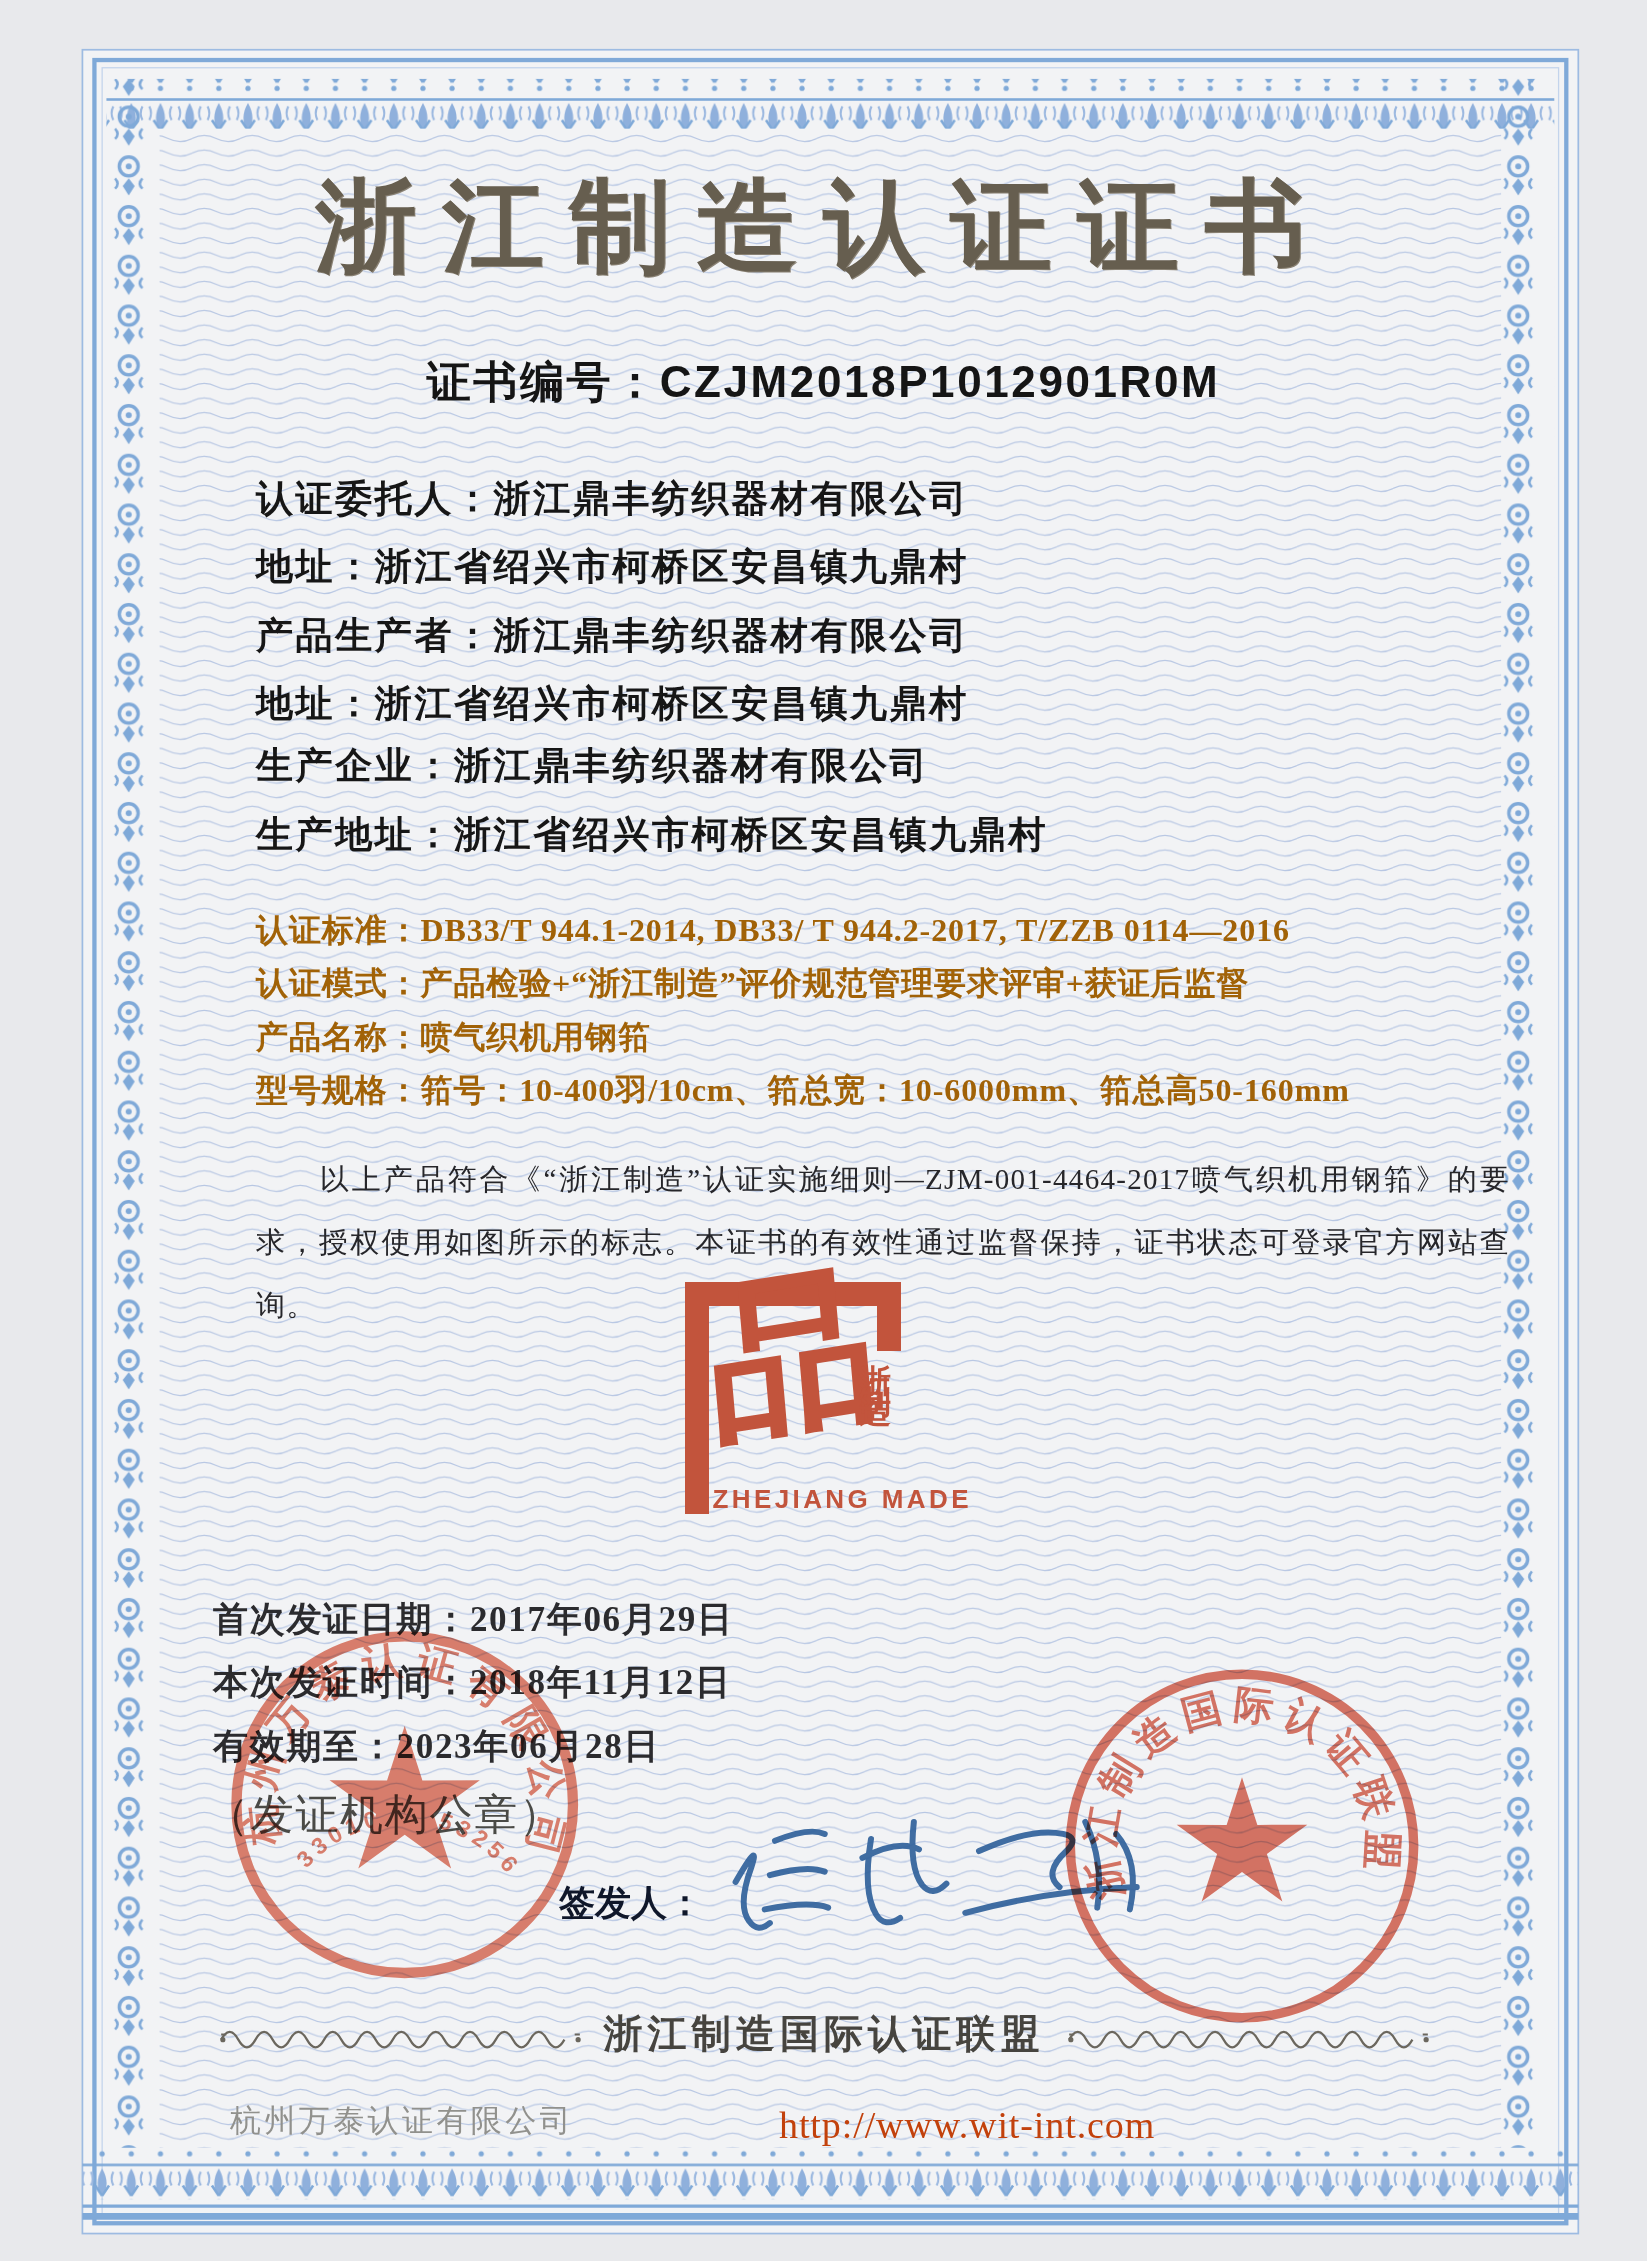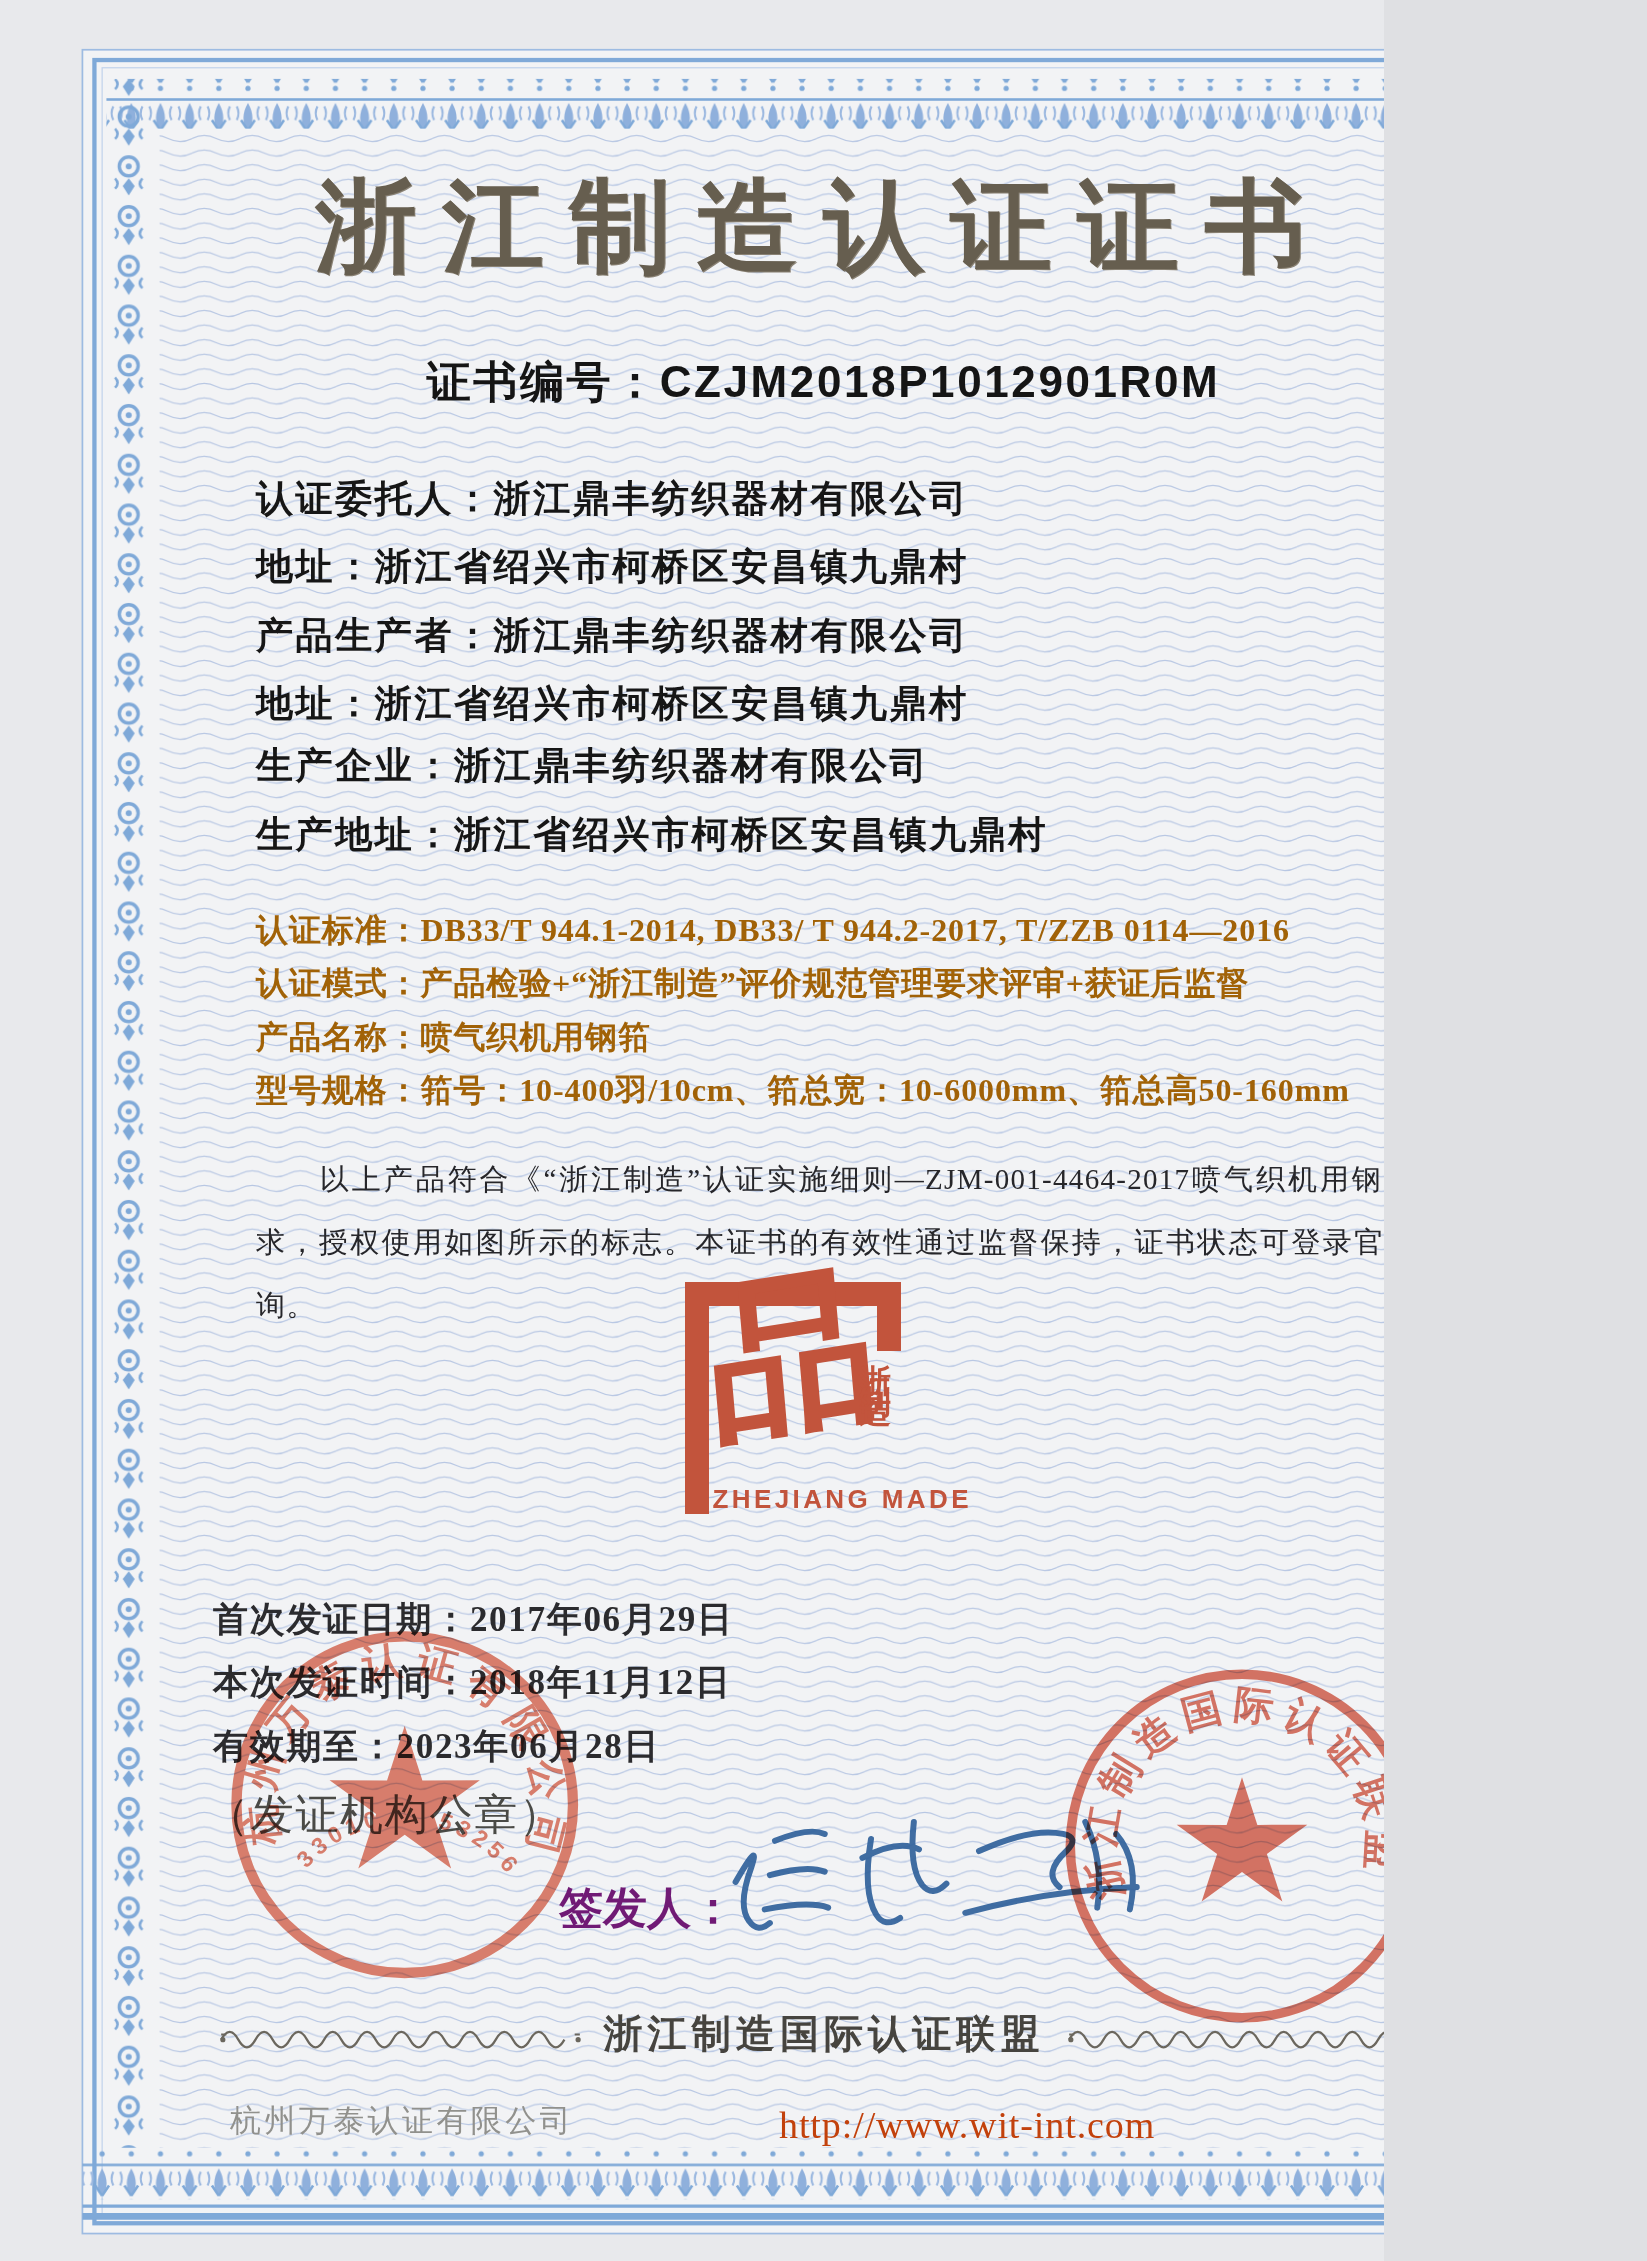--- a/index.html
+++ b/index.html
@@ -1,32 +1,32 @@
 <!DOCTYPE html>
 <html style="font-size:13.7px"><head>
 <meta charset="utf-8">
 <style>
   html,body{margin:0;padding:0;background:#dfe0e3;}
-  .page{position:relative;width:1384px;height:2261px;background:#e8e9ec;overflow:hidden;
+  .page{position:relative;width:1647px;height:2261px;background:#e8e9ec;overflow:hidden;
         font-family:"Liberation Serif","DejaVu Serif",serif;}
   .deco{position:absolute;left:0;top:0;}
   .abs{position:absolute;white-space:nowrap;}
   .center{left:0;width:1647px;text-align:center;}
   .title{top:160px;font-size:101px;font-weight:700;letter-spacing:26px;color:#665e4f;
          text-shadow:0.9px 0.9px 0 #8a8274;}
   .certno{top:353px;font-size:44px;font-weight:700;letter-spacing:2.6px;color:#151515;
           font-family:"Liberation Sans","DejaVu Sans",sans-serif;}
   .infoline{left:256px;font-size:37px;font-weight:700;letter-spacing:2.6px;color:#161616;
             font-family:"Liberation Sans","DejaVu Sans",sans-serif;text-align:center;}
   .detline{left:256px;font-size:32px;font-weight:600;letter-spacing:0.9px;color:#a16207;}
   .para{position:absolute;left:256px;top:1148px;width:1254px;font-size:29px;line-height:63px;
         letter-spacing:1.3px;color:#26262a;text-align:justify;text-indent:2.2em;white-space:normal;}
   .dateline{left:213px;font-size:35px;font-weight:600;letter-spacing:1.7px;color:#2b2b2e;}
   .sealnote{left:206px;top:1786px;font-size:43px;letter-spacing:1.7px;color:#4a4a46;}
-  .issuer{left:559px;top:1879px;font-size:44px;font-weight:600;color:#701a75;}
+  .issuer{left:559px;top:1879px;font-size:36px;font-weight:600;color:#0f172a;}
   
   .logo{position:absolute;left:685px;top:1282px;width:216px;height:232px;}
   .logo .bar{position:absolute;background:#c2543c;}
   .logo .bar-top{left:0;top:0;width:216px;height:24px;}
   .logo .bar-left{left:0;top:0;width:24px;height:232px;}
   .logo .nub{right:0;top:24px;width:24px;height:45px;position:absolute;background:#c2543c;}
   .logo .glyph{position:absolute;left:22px;top:-12px;font-size:170px;font-weight:700;color:#c2543c;
                transform:rotate(-9deg) skewX(-4deg);line-height:1;}
   .logo .side{position:absolute;right:3.4px;top:57px;writing-mode:vertical-rl;font-size:32px;
               font-weight:700;letter-spacing:10.3px;color:#c2543c;

